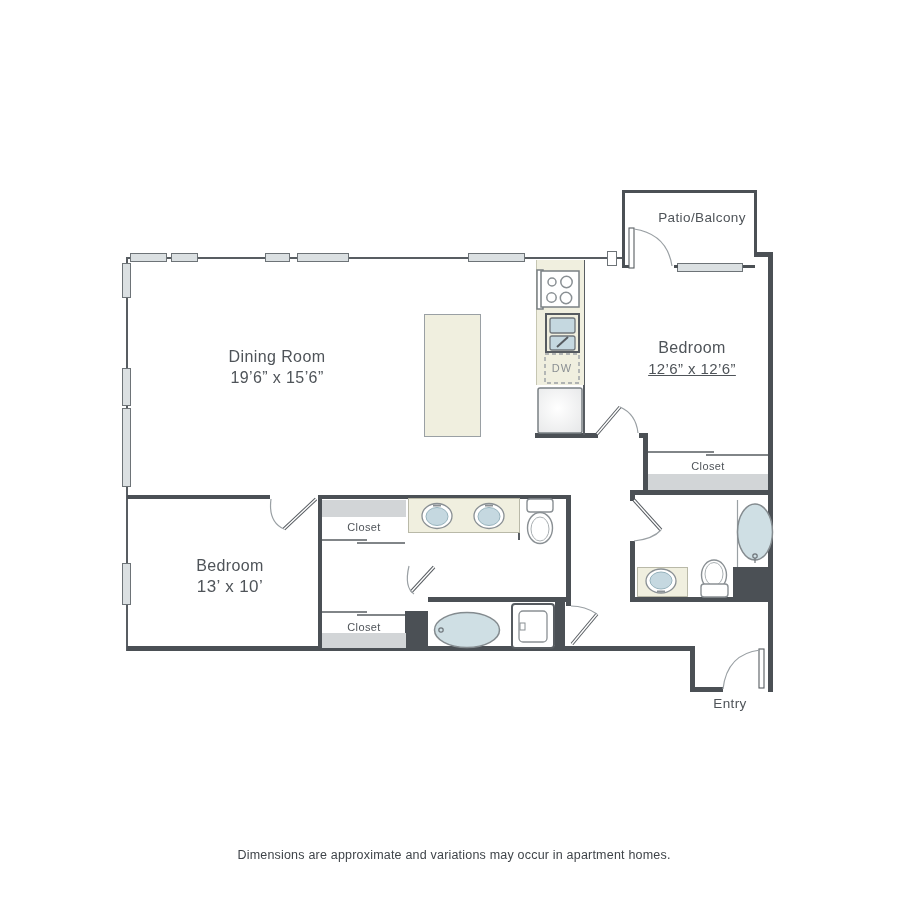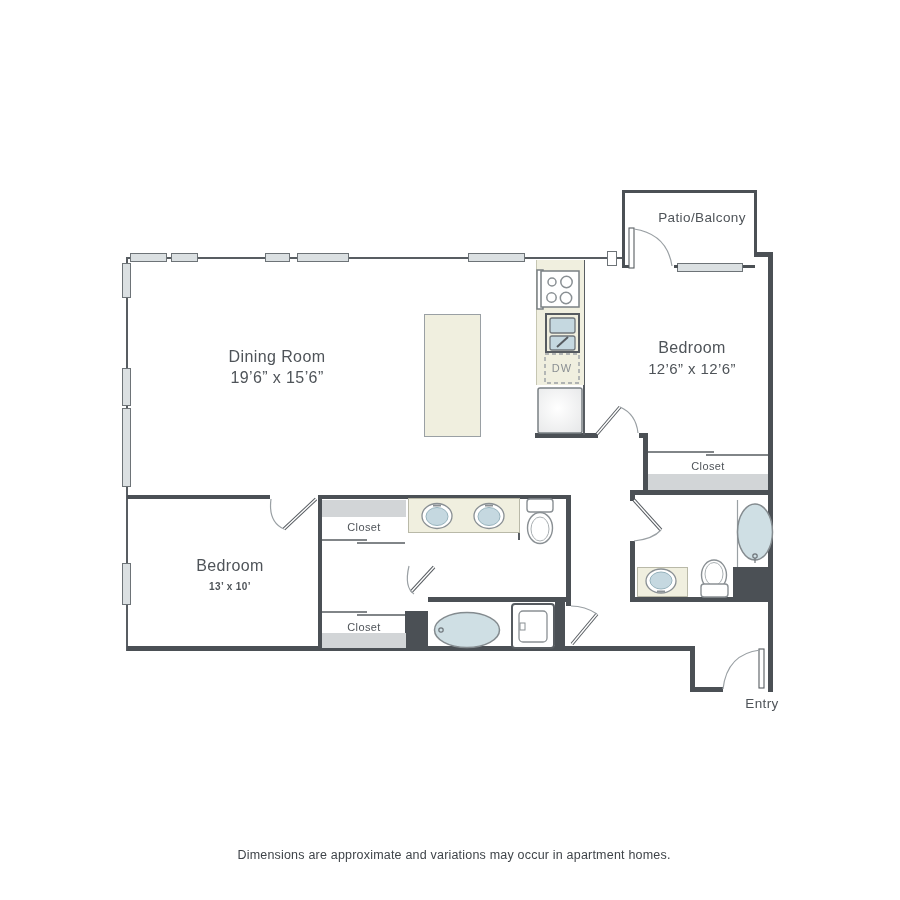--- a/index.html
+++ b/index.html
@@ -196,31 +196,31 @@
     </g>
   </svg>
 
   <div class="lbl room" style="left:157px;top:346px;width:240px;">
     <div>Dining Room</div>
     <div>19’6” x 15’6”</div>
   </div>
 
   <div class="lbl room" style="left:602px;top:337px;width:180px;">
     <div>Bedroom</div>
-    <div style="font-size:15px;">12’6” x 12’6”</div>
+    <div style="font-size:15px;text-decoration:underline;">12’6” x 12’6”</div>
   </div>
 
   <div class="lbl room" style="left:140px;top:555px;width:180px;">
     <div>Bedroom</div>
-    <div style="font-size:10px;font-weight:bold;">13’ x 10’</div>
+    <div style="font-size:17px;">13’ x 10’</div>
   </div>
 
   <div class="lbl patio-lbl" style="left:622px;top:210px;width:160px;">Patio/Balcony</div>
 
-  <div class="lbl entry-lbl" style="left:722px;top:696px;width:80px;">Entry</div>
+  <div class="lbl entry-lbl" style="left:690px;top:696px;width:80px;">Entry</div>
 
   <div class="lbl small" style="left:322px;top:521px;width:84px;">Closet</div>
   <div class="lbl small" style="left:322px;top:621px;width:84px;">Closet</div>
   <div class="lbl small" style="left:648px;top:460px;width:120px;">Closet</div>
 
   <div class="lbl dw" style="left:545px;top:362px;width:34px;">DW</div>
 
   <div class="disclaimer" style="top:848px;">Dimensions are approximate and variations may occur in apartment homes.</div>
 </div>
 

